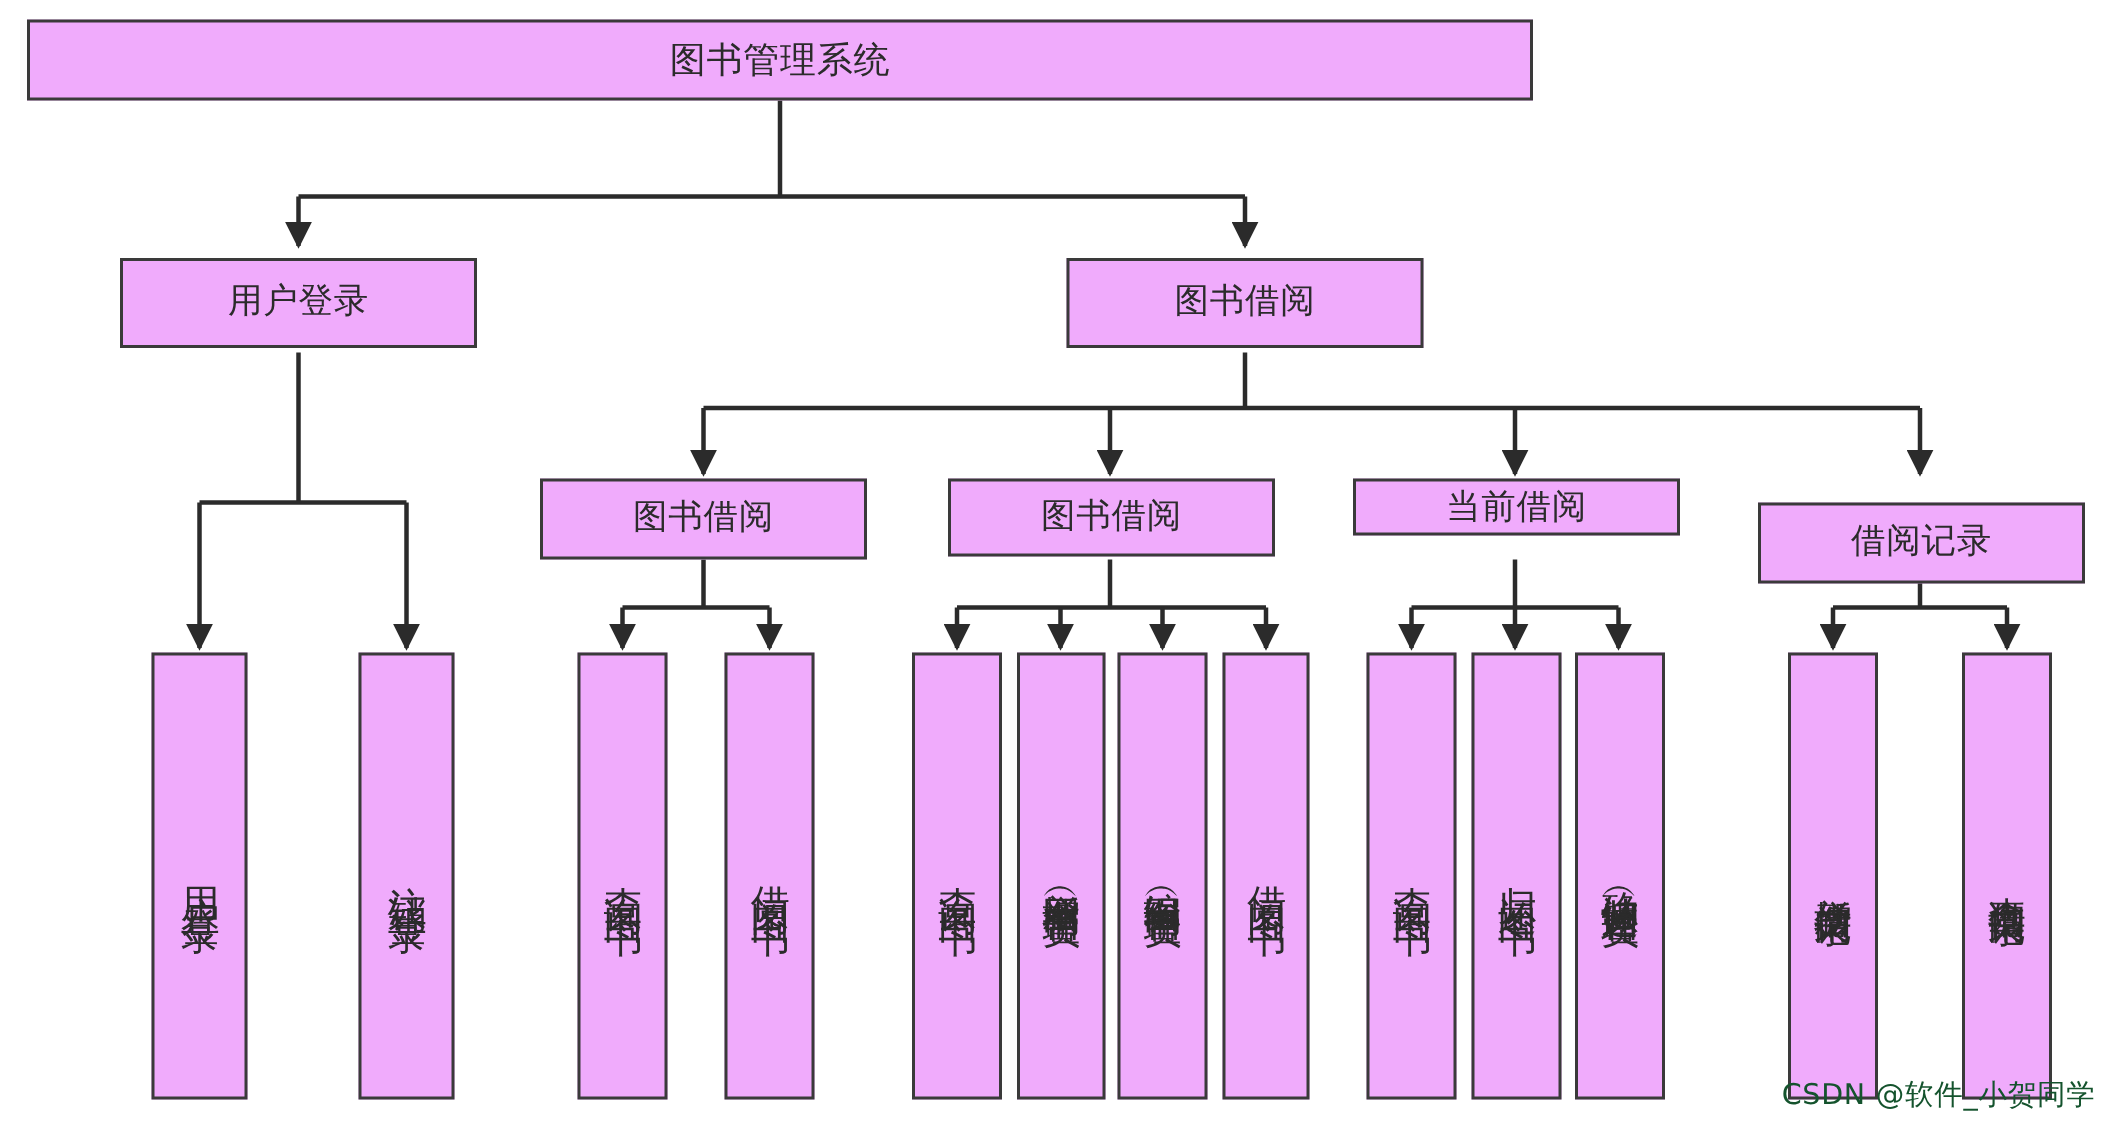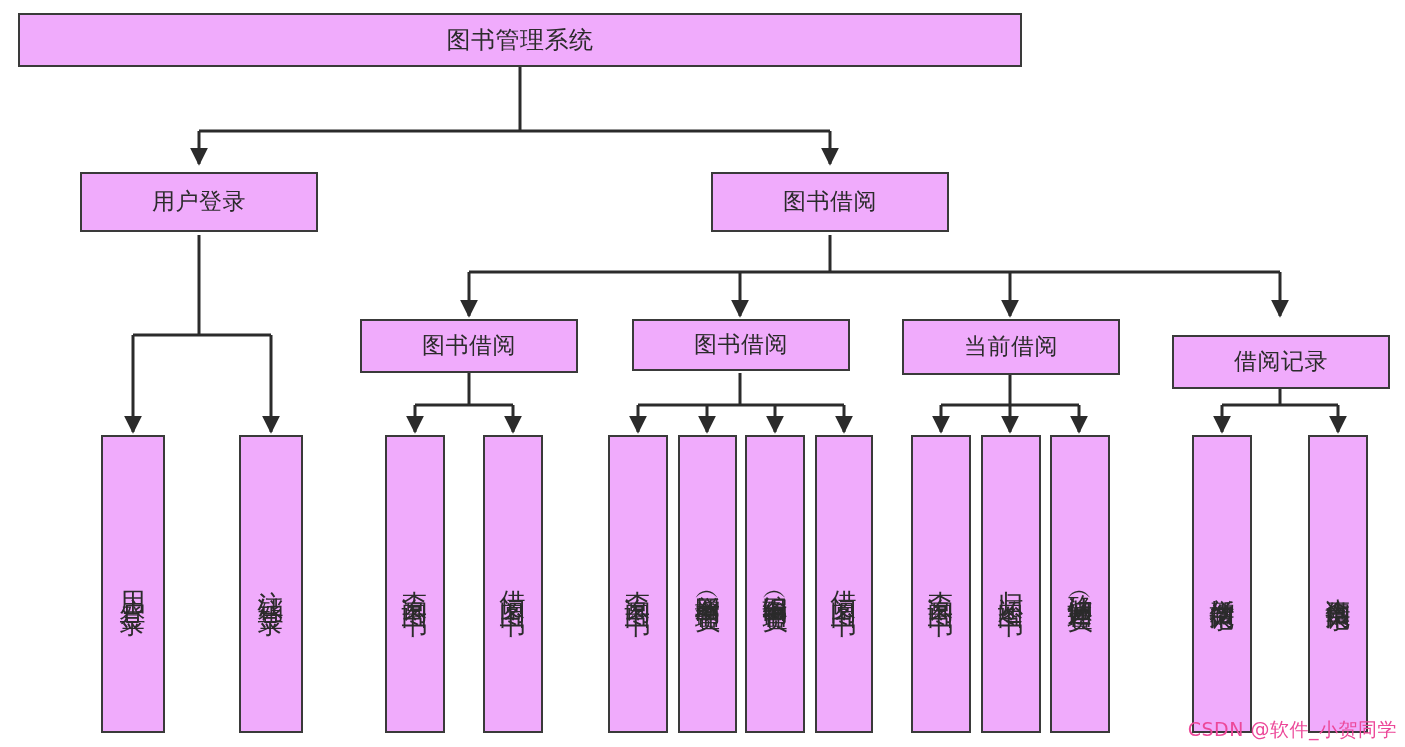--- a/index.html
+++ b/index.html
@@ -55,21 +55,21 @@
   }
   .node.vert.tight .label{
     letter-spacing:2px;
     font-size:25px;
   }
   #watermark{
     position:absolute;
     right:8px;
     bottom:4px;
     font-size:19px;
-    color:#ec4899;
+    color:#14532d;
     letter-spacing:0.5px;
     white-space:nowrap;
     user-select:none;
   }
 </style>
 </head>
 <body>
 
 <div id="diagram">
 
@@ -136,21 +136,21 @@
   </div>
 
   <div class="node horiz" style="left:360px;top:319px;width:218px;height:54px;">
     <span class="label">图书借阅</span>
   </div>
 
   <div class="node horiz" style="left:632px;top:319px;width:218px;height:52px;">
     <span class="label">图书借阅</span>
   </div>
 
-  <div class="node horiz" style="left:902px;top:319px;width:218px;height:56px;font-family:Liberation Serif, serif;">
+  <div class="node horiz" style="left:902px;top:319px;width:218px;height:38px;font-family:Liberation Serif, serif;">
     <span class="label">当前借阅</span>
   </div>
 
   <div class="node horiz" style="left:1172px;top:319px;width:218px;height:54px;margin-top:16px;">
     <span class="label">借阅记录</span>
   </div>
 
   <div class="node vert" style="left:101px;top:435px;width:64px;height:298px;">
     <span class="label">用户登录</span>
   </div>

